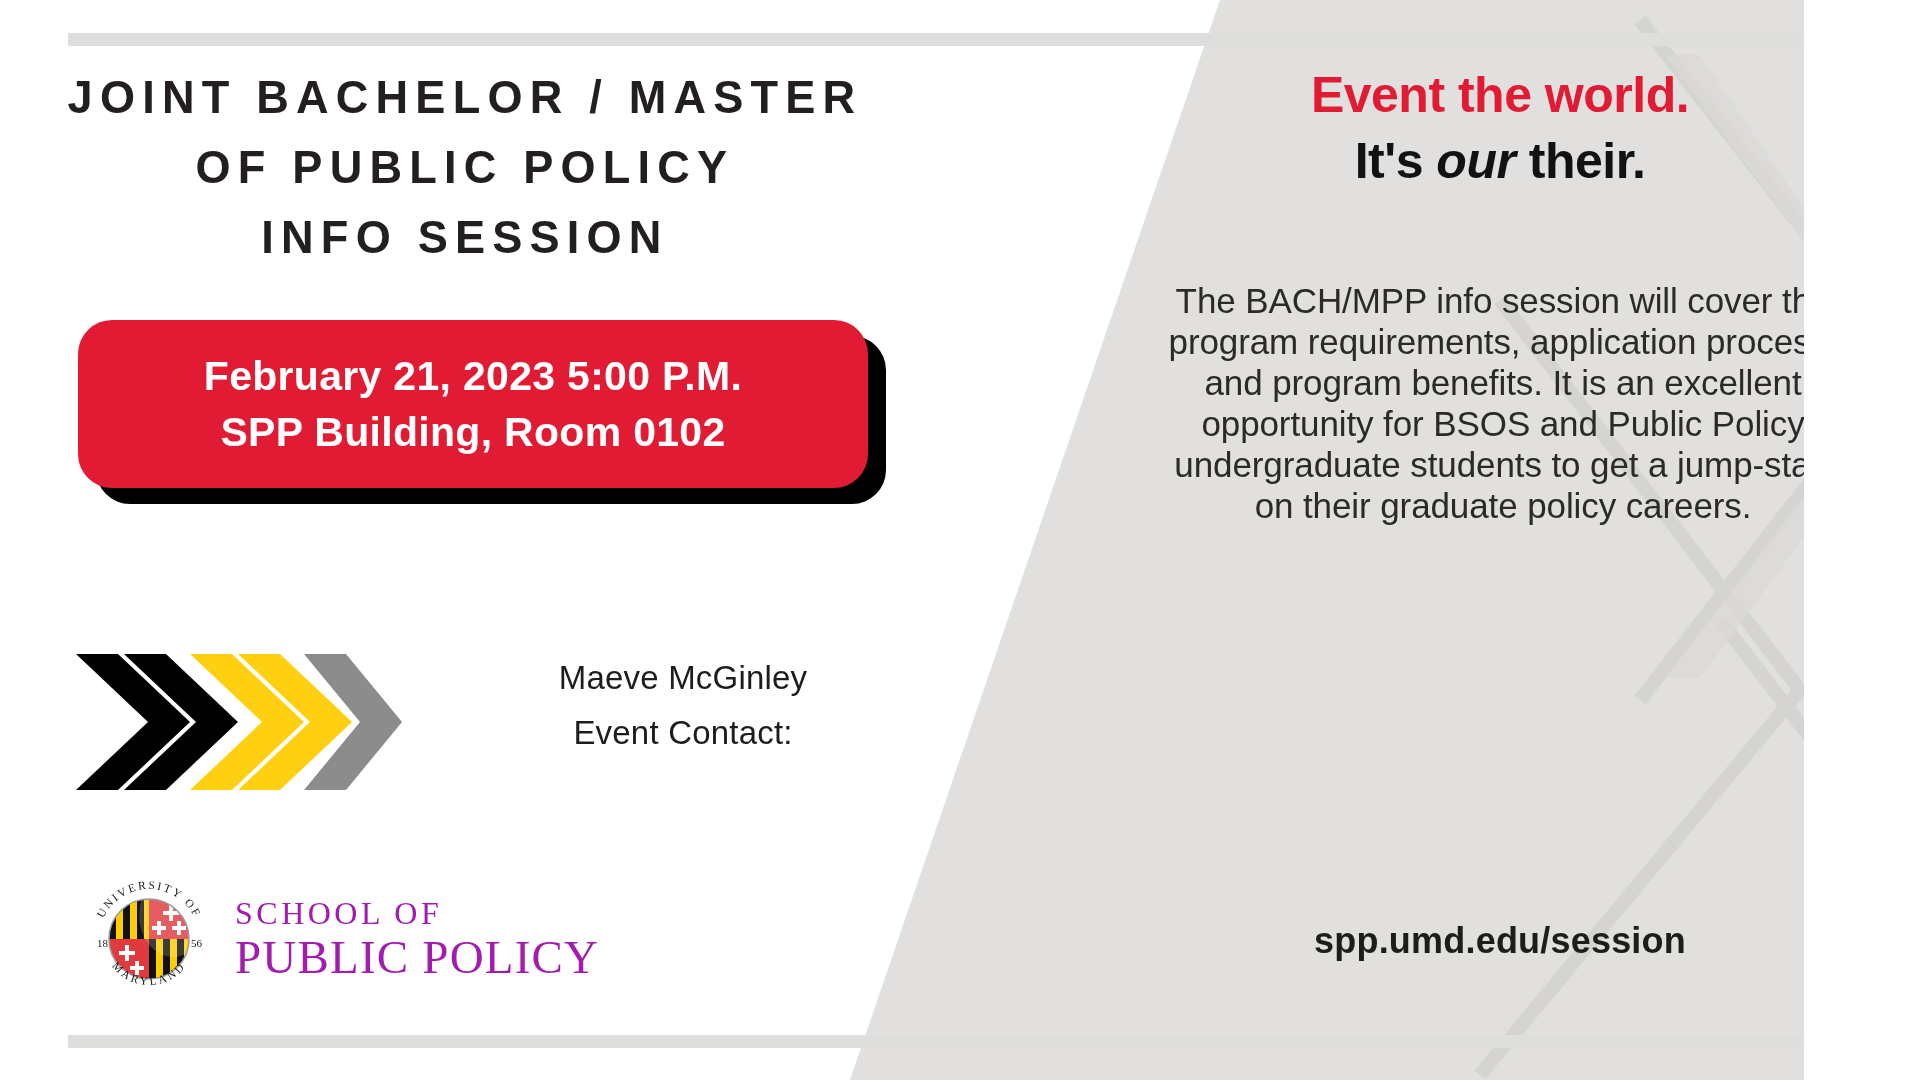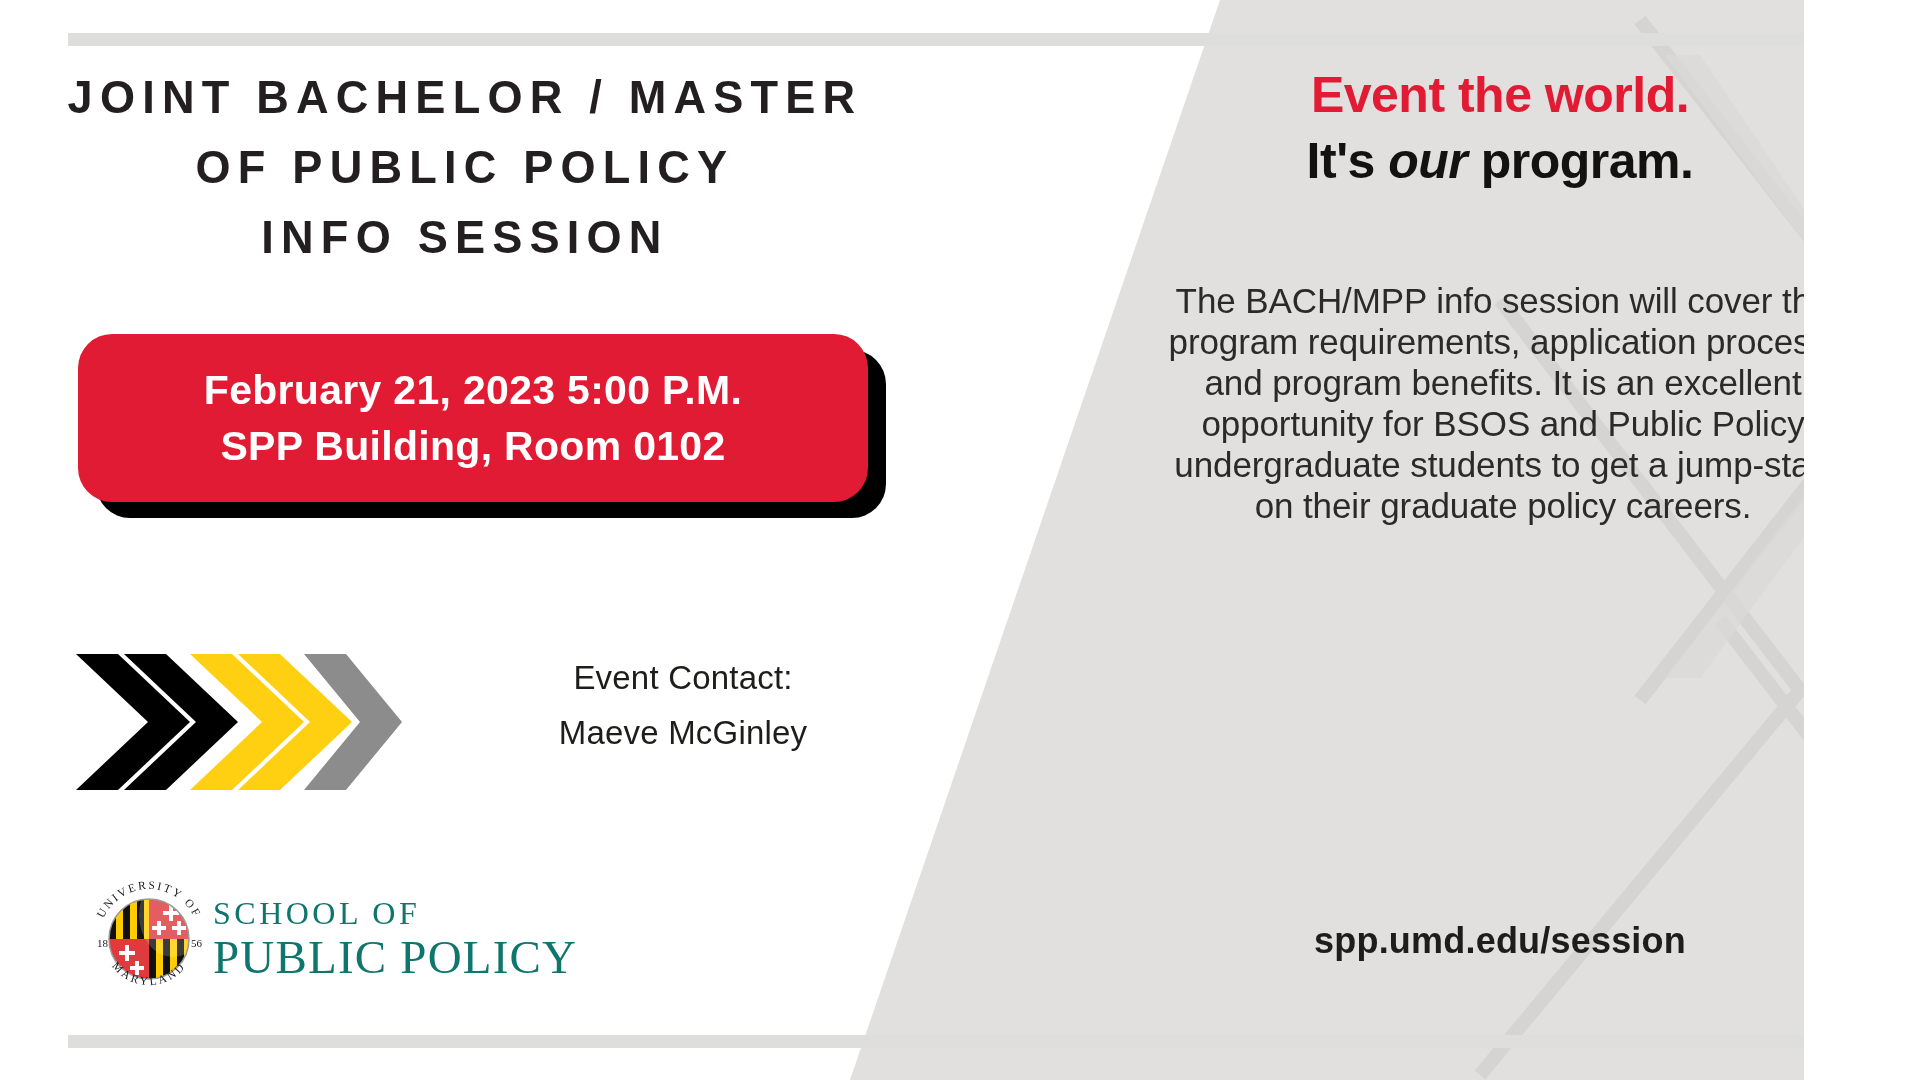--- a/index.html
+++ b/index.html
@@ -67,21 +67,21 @@
     letter-spacing:7.5px;
     color:#231f20;
     transform:scaleX(0.96);
     transform-origin:center top;
   }
   .headline .hl-line { display:block; white-space:nowrap; }
 
   
   .badge-wrap {
     position:absolute;
-    top:334px; left:78px;
+    top:320px; left:78px;
     width:820px; height:185px;
   }
   .badge-shadow {
     position:absolute;
     top:16px; left:18px;
     width:790px; height:168px;
     background:#000000;
     border-radius:34px;
   }
   .badge {
@@ -129,22 +129,23 @@
 
   
   .logo {
     position:absolute;
     top:875px; left:85px;
     display:flex;
     align-items:center;
   }
   .seal { width:128px; height:128px; flex:none; }
   .logo-type {
+    margin-left:22px;
     font-family:"Liberation Serif", serif;
-    color:#0f766e;
+    color:#a21caf;
     line-height:1;
   }
   .logo-type .l1 {
     display:block;
     font-size:32px;
     letter-spacing:3.5px;
   }
   .logo-type .l2 {
     display:block;
     font-size:47px;
@@ -236,22 +237,22 @@
 
       <svg class="chevrons" viewBox="0 0 334 148">
         <polygon fill="#000000" points="4,6 46,6 118,74 46,142 4,142 76,74"></polygon>
         <polygon fill="#000000" points="52,6 94,6 166,74 94,142 52,142 124,74"></polygon>
         <polygon fill="#FFD012" points="118,6 160,6 232,74 160,142 118,142 190,74"></polygon>
         <polygon fill="#FFD012" points="166,6 208,6 280,74 208,142 166,142 238,74"></polygon>
         <polygon fill="#8C8C8C" points="232,6 274,6 330,74 274,142 232,142 288,74"></polygon>
       </svg>
 
       <div class="contact">
+        <span>Maeve McGinley</span>
         <span>Event Contact:</span>
-        <span>Maeve McGinley</span>
       </div>
     </div>
 
     <div class="logo">
 
       <svg class="seal" viewBox="0 0 128 128">
         <defs>
           <clipPath id="globeClip">
               <circle cx="64" cy="64" r="40"></circle>
             </clipPath>
@@ -311,21 +312,21 @@
         <span class="l1">SCHOOL OF</span>
         <span class="l2">PUBLIC POLICY</span>
       </div>
     </div>
   </div>
 
   <div class="right-col">
 
     <div class="tagline">
       <span class="t1">Event the world.</span>
-      <span class="t2"><span>It's </span><em>our</em><span> program.</span></span>
+      <span class="t2"><span>It's </span><em>our</em><span> their.</span></span>
     </div>
 
     <p class="body-copy">The BACH/MPP info session will cover the program requirements, application process, and program benefits. It is an excellent opportunity for BSOS and Public Policy undergraduate students to get a jump-start on their graduate policy careers.</p>
 
     <div class="url">spp.umd.edu/session</div>
   </div>
 
 </div>
 
 </body></html>

